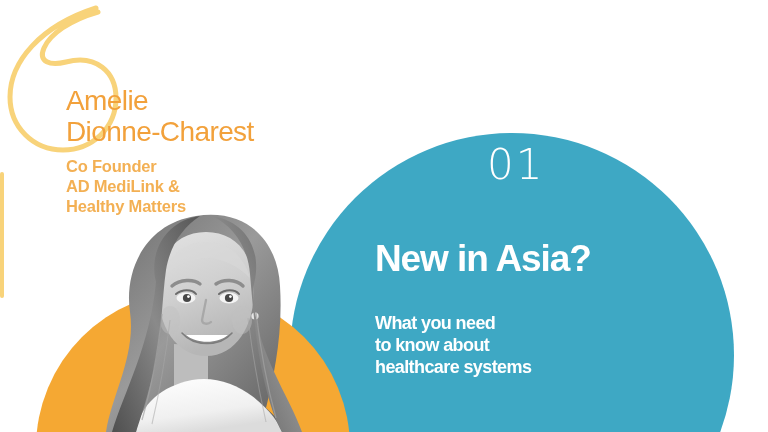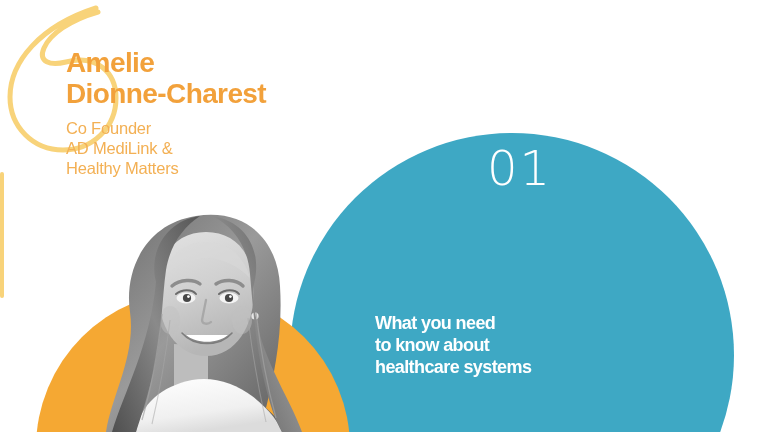--- a/index.html
+++ b/index.html
@@ -58,42 +58,43 @@
 
   
   #speaker-block {
     position:absolute;
     left:66px; top:48px;
     width:290px;
     z-index:6;
   }
   #speaker-name {
     font-size:28px;
-    font-weight:bold;
+    font-weight:normal;
     line-height:1.1;
     letter-spacing:-0.6px;
     color:#F2A13B;
     white-space:pre-line;
+    margin-top:38px;
   }
   #speaker-role {
     margin-top:8px;
     font-size:16.5px;
-    font-weight:normal;
+    font-weight:bold;
     line-height:1.22;
     letter-spacing:-0.2px;
     color:#F3B054;
     white-space:pre-line;
   }
 
   
   #session-number {
     position:absolute;
     left:487px; top:144px;
     z-index:6;
-    font-size:48px;
+    font-size:42px;
     font-weight:300;
     line-height:1;
     letter-spacing:2px;
     color:#ffffff;
     font-family:"DejaVu Sans", sans-serif;
     text-align:right;
   }
   #session-title {
     position:absolute;
     left:375px; top:240px;
@@ -233,18 +234,19 @@
     <div id="speaker-name">Amelie
 Dionne-Charest</div>
     <div id="speaker-role">Co Founder
 AD MediLink &amp;
 Healthy Matters</div>
   </div>
 
   
   <div id="session-number">01</div>
 
+  <div id="session-title">New in Asia?</div>
 
   <div id="session-subtitle">What you need
 to know about
 healthcare systems</div>
 
 </div>
 
 </body></html>

